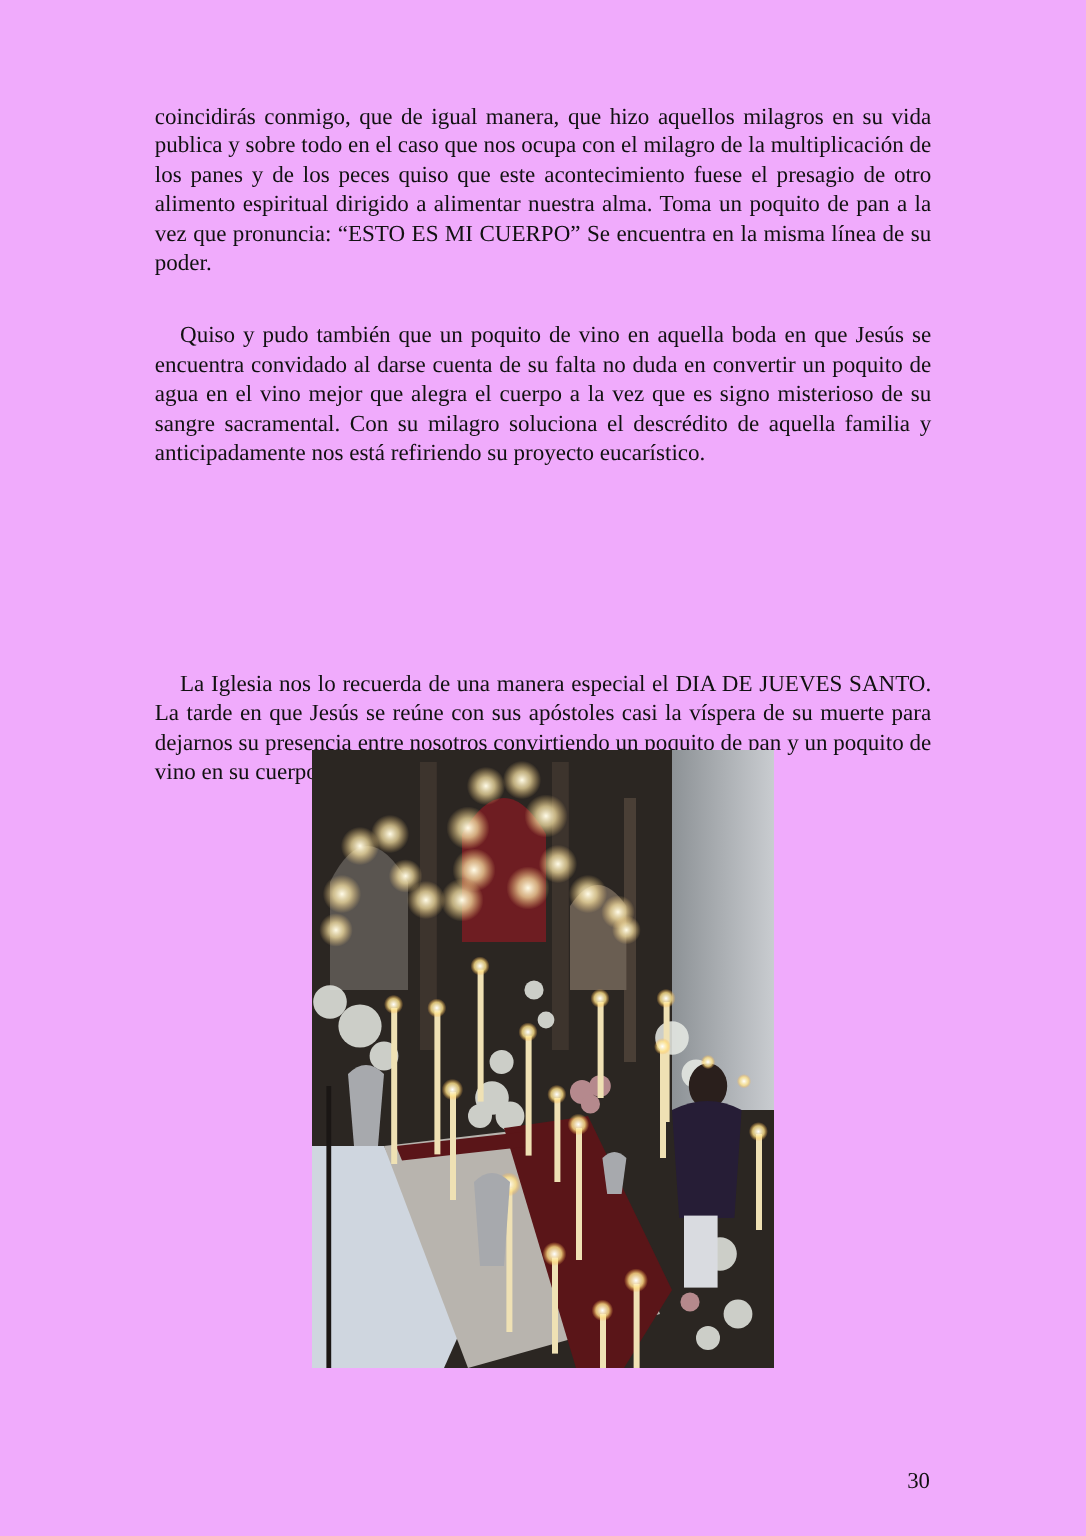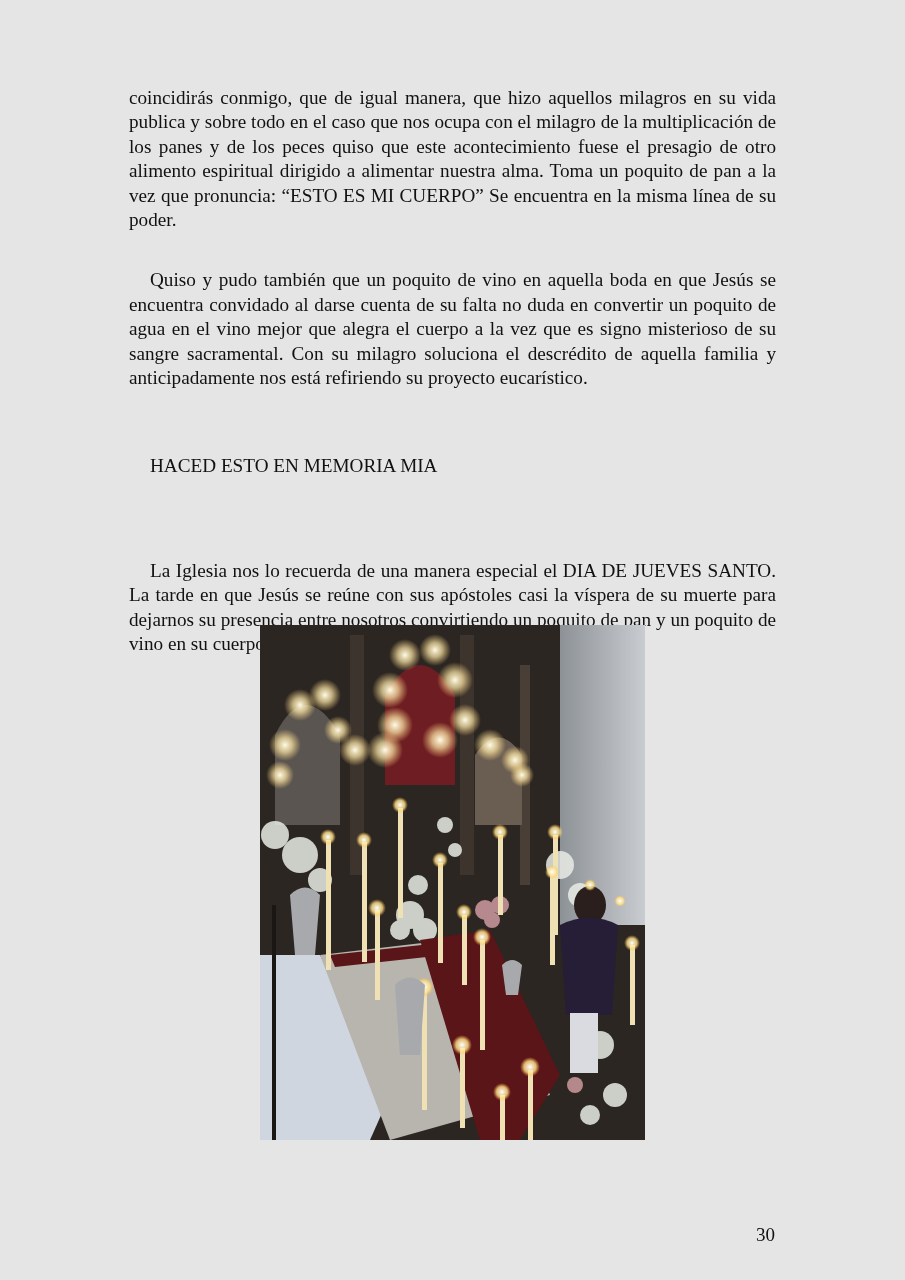--- a/index.html
+++ b/index.html
@@ -1,18 +1,18 @@
 <!DOCTYPE html>
 <html><head>
 <meta charset="utf-8">
 <style>
   html, body { margin: 0; padding: 0; background: #ffffff; }
   body { width: 905px; height: 1280px; position: relative; overflow: hidden;
          font-family: "Liberation Serif", "DejaVu Serif", serif; color: #111; }
-  .page { position: absolute; left: 0; top: 0; width: 905px; height: 1280px; background: #e5e5e5; }
+  .page { position: absolute; left: 0; top: 0; width: 905px; height: 1280px; background: #f0abfc; }
   .text-block { position: absolute; left: 129px; width: 647px; font-size: 19.2px; line-height: 24.4px; }
   .p { margin: 0; text-align: justify; }
   .p.indent { text-indent: 21px; margin-top: 36px; }
   .p.last-left { text-align-last: left; }
   #block1 { top: 86px; }
   #heading { position: absolute; left: 150px; top: 454px; font-size: 19.2px; line-height: 24px; margin: 0; font-weight: normal; }
   #block2 { top: 523px; }
   .photo { position: absolute; left: 260px; top: 625px; width: 385px; height: 515px; overflow: hidden;
            background: linear-gradient(180deg, #3a3530 0%, #2a2520 40%, #4a3a30 70%, #6a5a50 100%); }
   .page-number { position: absolute; left: 756px; top: 1224px; font-size: 19px; }
@@ -20,21 +20,20 @@
 </head>
 <body>
 
 <div class="page">
 
   <div class="text-block" id="block1">
     <p class="p last-left">coincidirás conmigo, que de igual manera, que hizo aquellos milagros en su vida publica y sobre todo en el caso  que nos ocupa con el milagro de la multiplicación de los panes y de los peces quiso que este acontecimiento fuese el presagio de otro alimento espiritual dirigido a  alimentar  nuestra alma. Toma un poquito de pan a la vez que pronuncia: “ESTO ES MI CUERPO” Se encuentra en la misma línea de su poder.</p>
     <p class="p indent last-left">Quiso y pudo también  que un poquito de vino en aquella boda en que Jesús se encuentra convidado al  darse cuenta de su falta   no duda en convertir un poquito de agua en el vino mejor que alegra el cuerpo a  la vez que es signo misterioso de su sangre sacramental. Con su milagro soluciona el descrédito de aquella familia y anticipadamente nos está refiriendo su proyecto eucarístico.</p>
   </div>
 
-  <h2 id="heading">HACED ESTO EN MEMORIA MIA</h2>
 
   <div class="text-block" id="block2">
     <p class="p indent last-left">La Iglesia nos lo recuerda de una manera especial el DIA DE JUEVES SANTO. La tarde en que Jesús se reúne con sus apóstoles casi la víspera de su muerte para dejarnos su presencia entre nosotros convirtiendo un poquito de pan y un poquito de vino en su cuerpo y en su sangre.</p>
   </div>
 
   <div class="photo">
     <svg width="385" height="515" viewBox="0 0 385 515" xmlns="http://www.w3.org/2000/svg">
       <defs>
         <radialGradient id="glow" cx="50%" cy="50%" r="50%">
           <stop offset="0%" stop-color="#fffbe8" stop-opacity="1"></stop>

